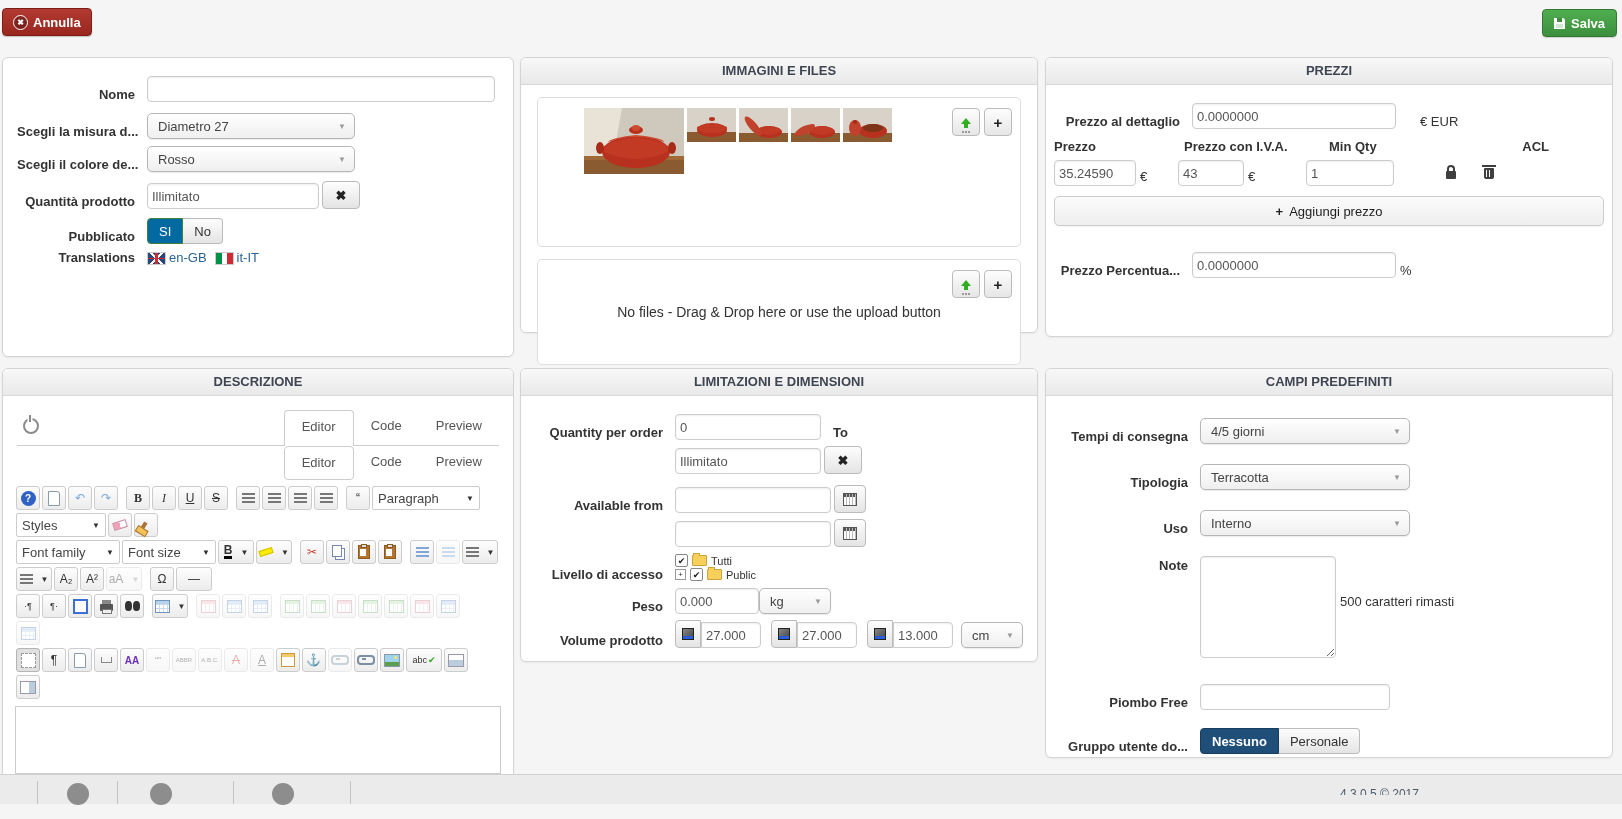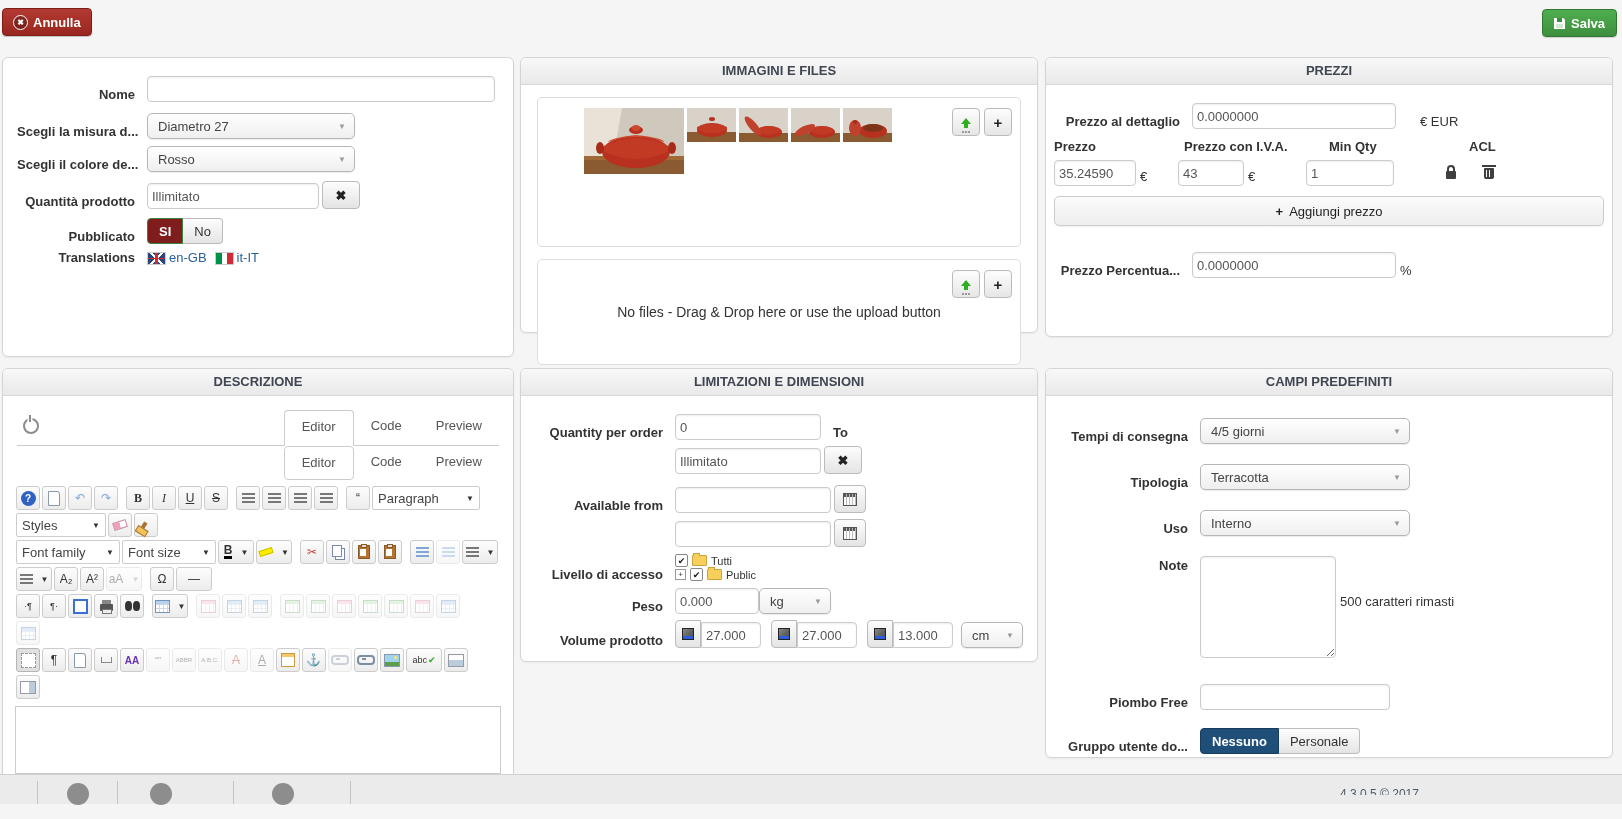--- a/index.html
+++ b/index.html
@@ -33,21 +33,21 @@
        box-shadow:0 1px 1px rgba(0,0,0,.08);cursor:pointer}
   .car{color:#9a9a9a;font-size:8px;margin-left:8px}
   .xbtn,.graybtn{display:inline-flex;align-items:center;justify-content:center;height:26px;min-width:36px;
        border:1px solid #bbb;border-radius:4px;background:linear-gradient(#fdfdfd,#e4e4e4);cursor:pointer;
        font-weight:bold;color:#222;margin-left:3px}
   .tgl{display:inline-flex}
   .tgl span{height:24px;display:inline-flex;align-items:center;padding:0 11px;border:1px solid #bbb;
        background:linear-gradient(#fdfdfd,#e4e4e4);color:#333;cursor:pointer}
   .tgl span:first-child{border-radius:4px 0 0 4px}
   .tgl span:last-child{border-radius:0 4px 4px 0;border-left:none}
-  .tgl .on-green{background:#7f1d1d;border-color:#3d813d;color:#fff;font-weight:bold}
+  .tgl .on-green{background:#0369a1;border-color:#3d813d;color:#fff;font-weight:normal}
   .tgl .on-blue{background:#1f4e79;border-color:#173c5e;color:#fff;font-weight:bold}
   a.lnk{color:#2a6496;text-decoration:none;cursor:pointer}
   .flag{width:17px;height:11px;display:inline-block;vertical-align:-1px;margin-right:3px;border:1px solid #ccc}
   .flag-uk{background:
      linear-gradient(0deg,transparent 42%,#cf2b32 42% 58%,transparent 58%),
      linear-gradient(90deg,transparent 42%,#cf2b32 42% 58%,transparent 58%),
      linear-gradient(45deg,transparent 44%,#fff 44% 56%,transparent 56%),
      linear-gradient(-45deg,transparent 44%,#fff 44% 56%,transparent 56%),#29477c}
   .flag-it{background:linear-gradient(90deg,#009246 33%,#fff 33% 66%,#ce2b37 66%)}
   
@@ -287,21 +287,21 @@
   <div class="panel-h">PREZZI</div>
   <div class="frow" style="margin:18px 14px 10px 14px">
     <span class="flabel" style="width:120px;min-width:120px">Prezzo al dettaglio</span>
     <input class="inp" style="width: 194px;" value="0.0000000">
     <span style="margin-left:24px;color:#333">€ EUR</span>
   </div>
   <div class="pz-grid">
     <span style="width:130px">Prezzo</span>
     <span style="width:145px">Prezzo con I.V.A.</span>
     <span style="width:140px">Min Qty</span>
-    <span style="width:80px;text-align:left">ACL</span>
+    <span style="width:80px;text-align:right">ACL</span>
   </div>
   <div style="display:flex;align-items:center;margin:6px 14px 0 8px">
     <input class="inp" style="width: 72px;" value="35.24590">
     <span style="margin:6px 0 0 4px;width:38px">€</span>
     <input class="inp" style="width: 56px;" value="43">
     <span style="margin:6px 0 0 4px;width:58px">€</span>
     <input class="inp" style="width: 78px;" value="1">
     <span style="width:66px;text-align:center;margin-left:24px"><span class="ci-lock"></span></span>
     <span><span class="ci-trash"></span></span>
   </div>

